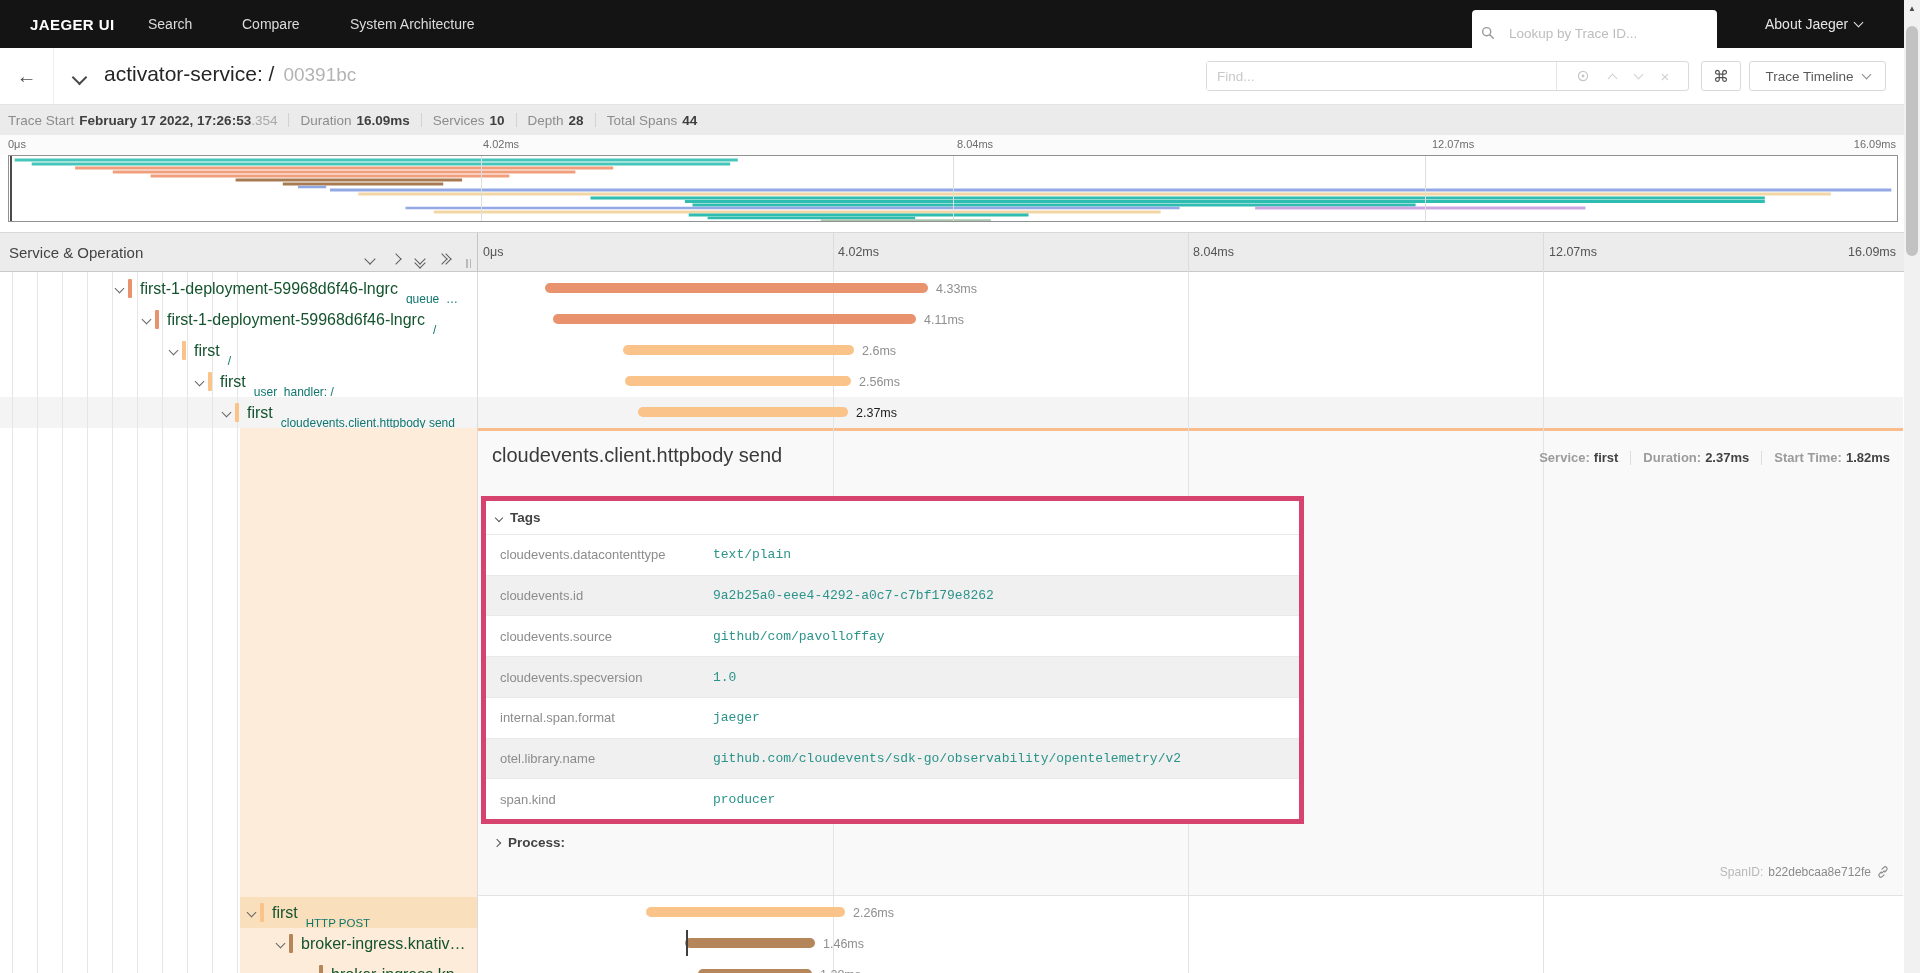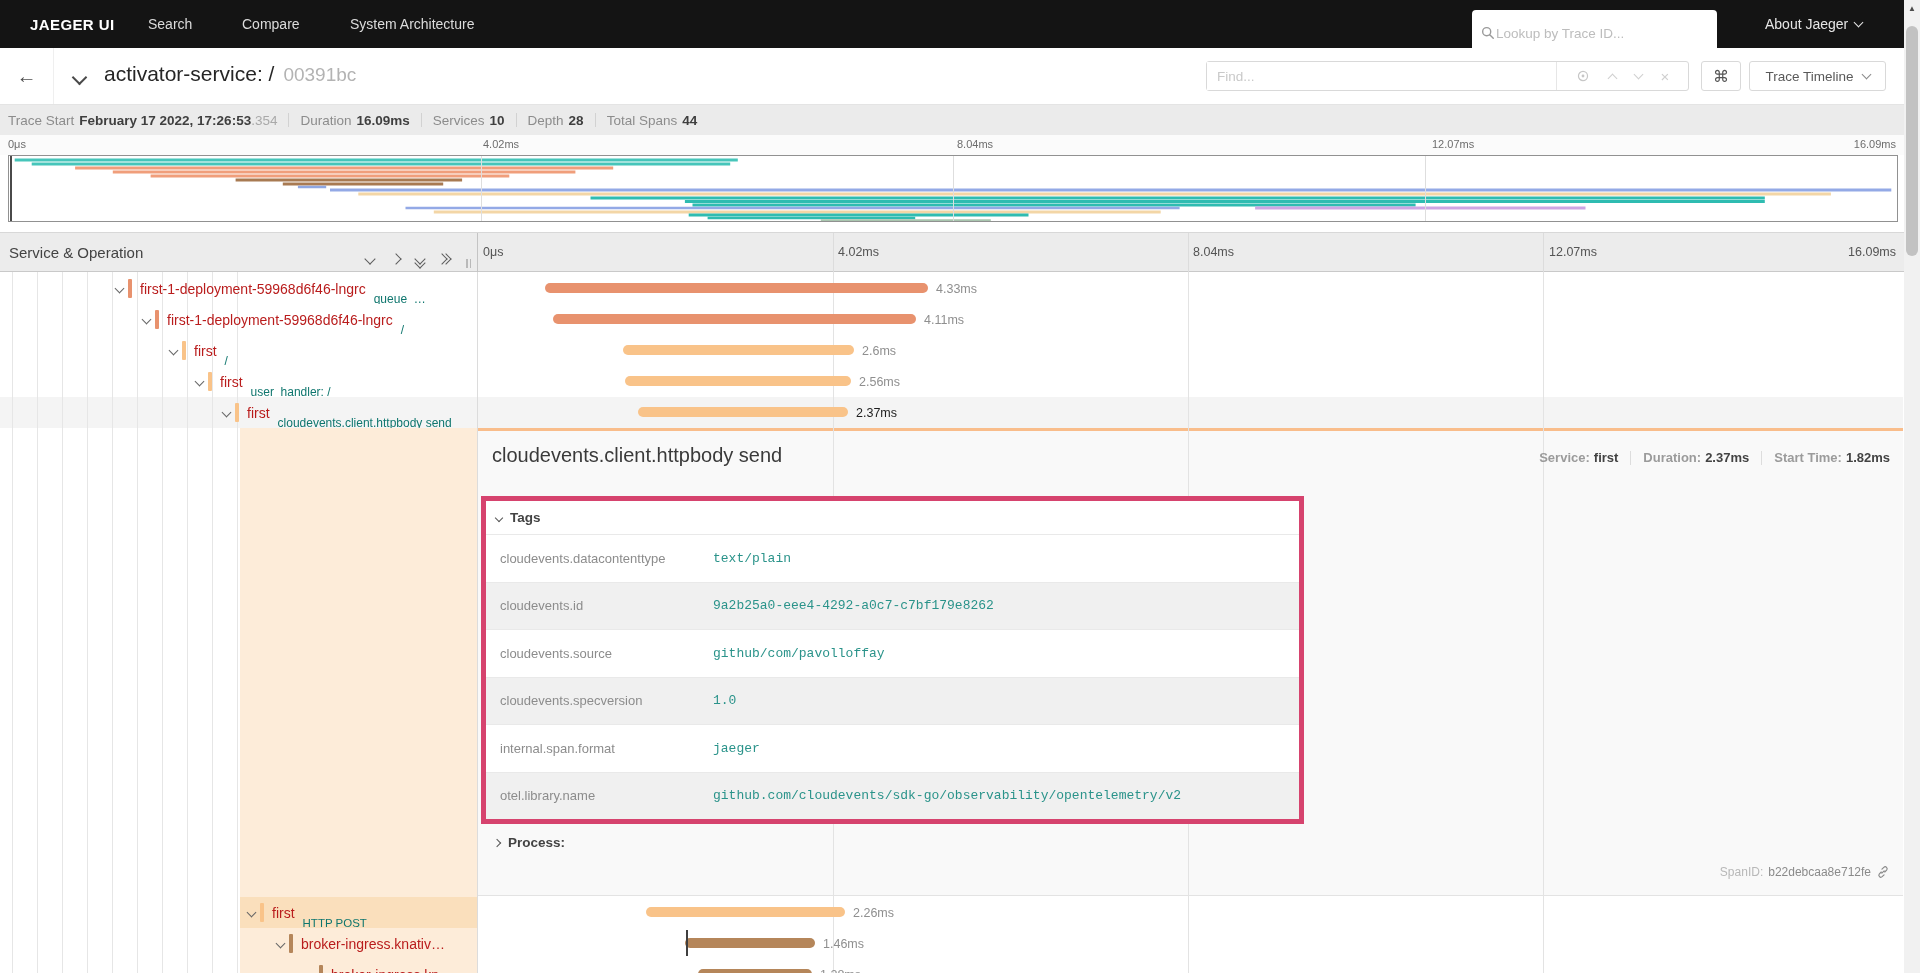--- a/index.html
+++ b/index.html
@@ -5,21 +5,21 @@
   * { margin:0; padding:0; box-sizing:border-box; }
   html,body { background:#fff; font-family:"Liberation Sans", sans-serif; }
   #app { position:relative; width:1920px; height:973px; overflow:hidden; background:#fff; }
 
   
   .topnav { position:absolute; left:0; top:0; width:1920px; height:48px; background:#141414; z-index:6; }
   .brand { position:absolute; left:30px; top:0; height:48px; display:flex; align-items:center;
            color:#fff; font-size:15px; font-weight:bold; letter-spacing:.4px; }
   .navlink { position:absolute; top:0; height:48px; display:flex; align-items:center; color:#dcdcdc; font-size:14px; cursor:pointer; }
   .nav-search { position:absolute; left:1472px; top:10px; width:245px; height:46px; background:#fff; border-radius:4px;
-                display:flex; align-items:center; padding:0 9px; gap:1px; }
+                display:flex; align-items:center; padding:0 9px; gap:14px; }
   .nav-search input { border:none; outline:none; flex:1; font-size:13.5px; color:#444; font-family:"Liberation Sans",sans-serif; }
   .nav-search input::placeholder { color:#bdbdbd; }
   .about { position:absolute; left:1765px; top:0; height:48px; display:flex; align-items:center; gap:7px; color:#e6e6e6; font-size:14px; cursor:pointer; }
 
   
   .cv { display:inline-block; width:7px; height:7px; border-right:1.6px solid #666; border-bottom:1.6px solid #666; }
   .cv.down  { transform:rotate(45deg); }
   .cv.right { transform:rotate(-45deg); }
   .cv.up    { transform:rotate(-135deg); }
   .cv.white { border-color:#e6e6e6; }
@@ -84,21 +84,21 @@
   .strip { position:absolute; left:240px; top:156px; width:237px; height:545px; background:#fdecd9; }
   .accent { position:absolute; left:477px; top:156px; width:1426px; height:3px; background:#f9bd8b; }
   .detail-bg { position:absolute; left:477px; top:159px; width:1426px; height:465px; background:#f9f9f9; border-bottom:1px solid #e3e3e3; }
   .r6tint { position:absolute; left:240px; top:625px; width:237px; height:31px; background:#fadfbc; }
 
   .srow { position:absolute; left:0; width:1903px; height:31px; cursor:pointer; }
   .tree-cell { position:absolute; left:0; top:0; width:477px; height:31px; overflow:hidden; }
   .srow .chev { position:absolute; top:12px; }
   .chip { position:absolute; top:6px; width:4px; height:19px; border-radius:1px; }
   .namewrap { position:absolute; top:0; height:31px; display:flex; align-items:center; gap:8px; white-space:nowrap; }
-  .sname { font-size:14px; color:#b91c1c; }
+  .sname { font-size:16px; color:#14532d; }
   .sop { font-size:12px; color:#0f766e;margin-top:20px; }
   .bar { position:absolute; top:10px; height:10px; border-radius:5px; }
   .blabel { position:absolute; top:8.5px; font-size:12.5px; color:#8f8f8f; }
   .blabel.dark { color:#1e1e1e; }
   .btick { position:absolute; top:2px; width:1.5px; height:26px; background:#3f3f3f; }
 
   
   .detail { position:absolute; left:477px; top:159px; width:1426px; height:465px; }
   .d-title { position:absolute; left:15px; top:13px; font-size:20px; color:#3a3a3a; }
   .d-info { position:absolute; right:13px; top:19px; display:flex; align-items:center; font-size:13px; }
@@ -388,20 +388,24 @@
                 <span class="tval">1.0</span>
               </div>
             <div class="tagrow">
                 <span class="tkey">internal.span.format</span>
                 <span class="tval">jaeger</span>
               </div>
             <div class="tagrow">
                 <span class="tkey">otel.library.name</span>
                 <span class="tval">github.com/cloudevents/sdk-go/observability/opentelemetry/v2</span>
               </div>
+            <div class="tagrow">
+                <span class="tkey">span.kind</span>
+                <span class="tval">producer</span>
+              </div>
           </div>
         </div>
 
         <div class="prochead">
           <i class="cv right"></i>
           <span class="t">Process:</span>
         </div>
 
         <div class="spanid">
           <span class="lbl">SpanID:</span>

